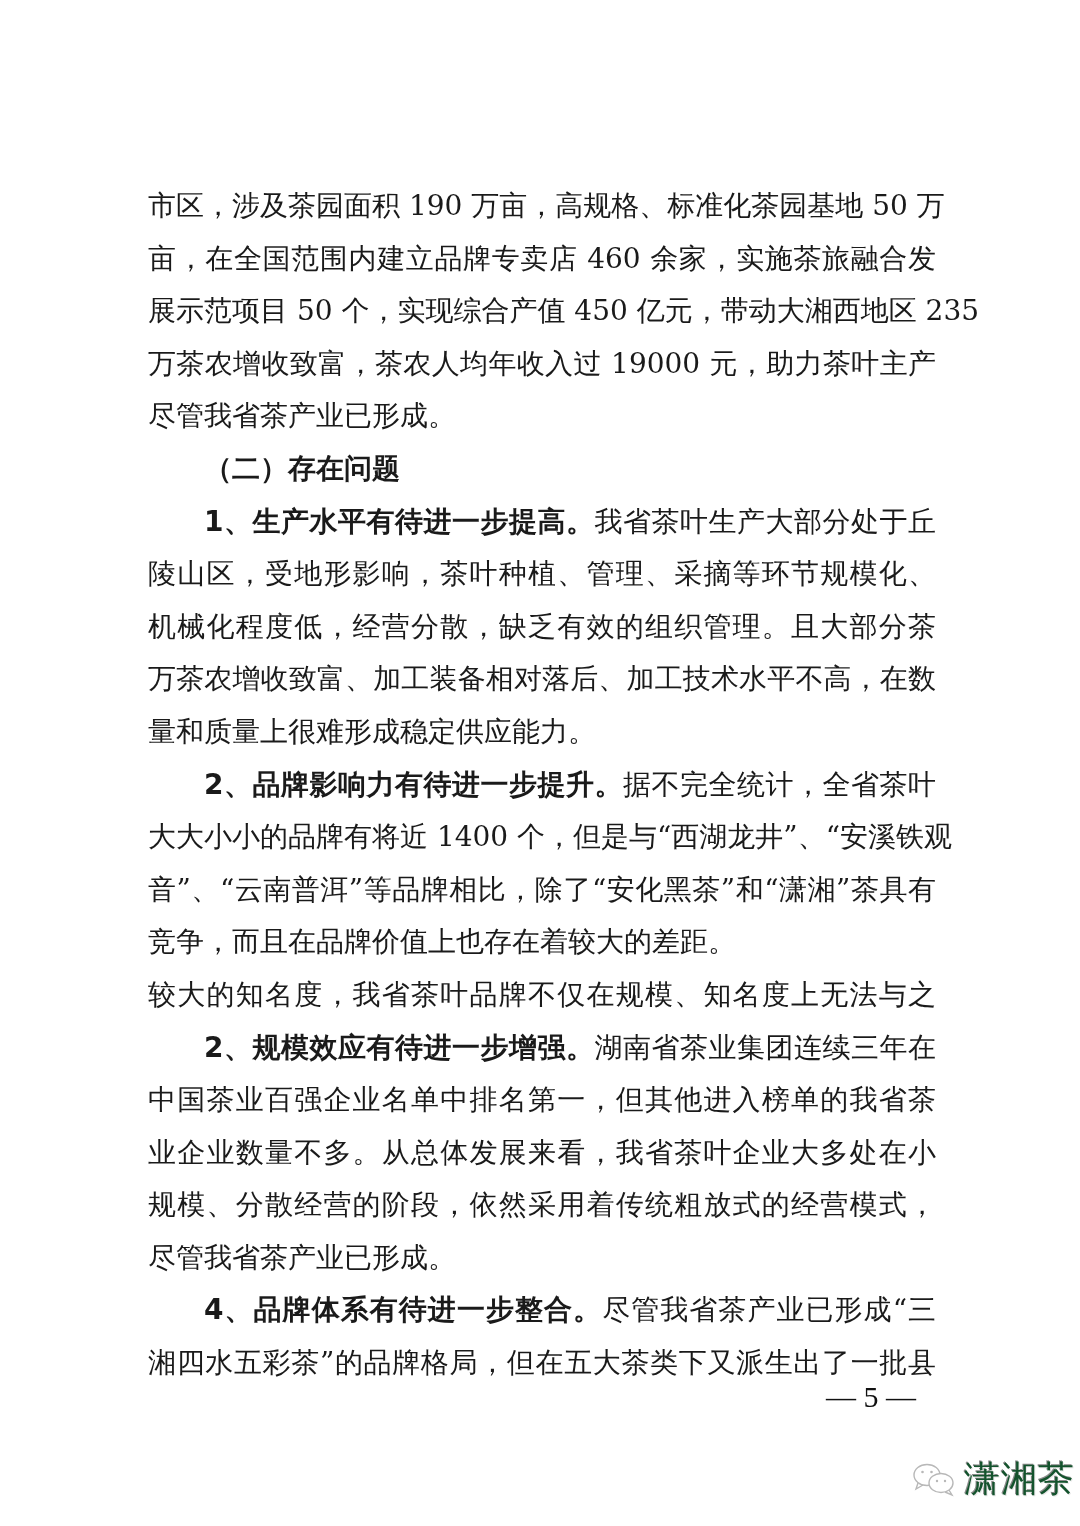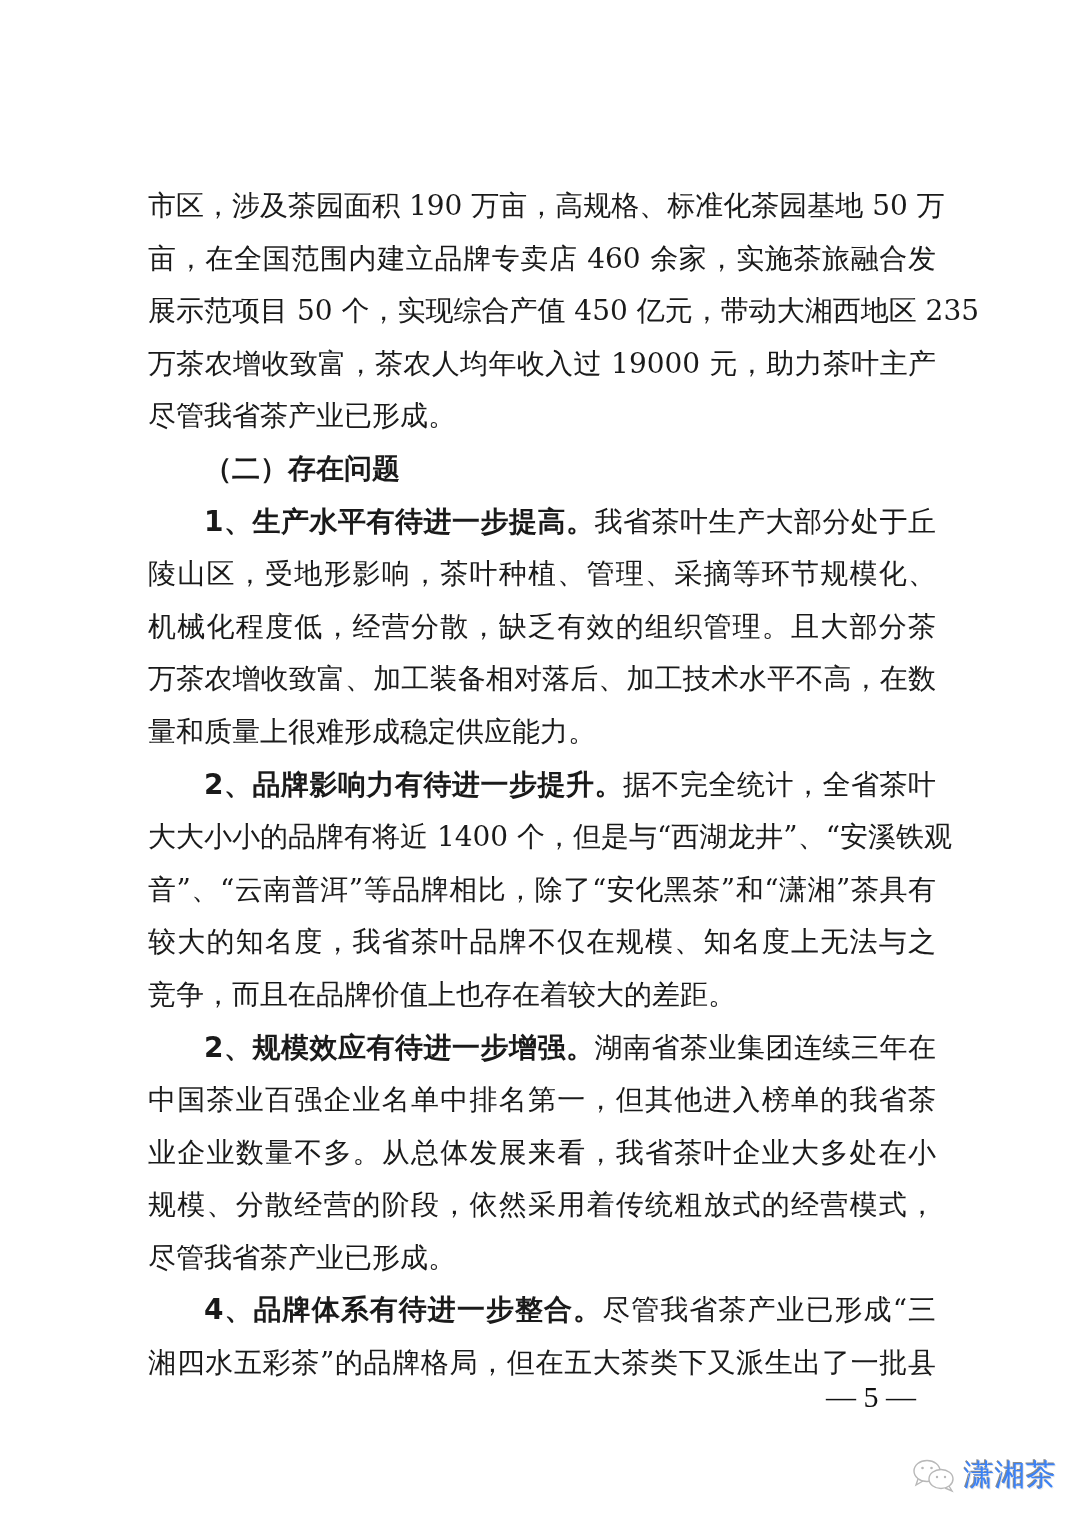--- a/index.html
+++ b/index.html
@@ -66,23 +66,23 @@
     top: 1455px;
     display: flex;
     align-items: center;
     gap: 6px;
     color: #a8a8a8;
   }
   .watermark svg {
     display: block;
   }
   .watermark-text {
-    font-size: 30px;
+    font-size: 36px;
     font-family: "DejaVu Sans", "Liberation Sans", sans-serif;
-    color: #3b82f6;
+    color: #14532d;
     text-shadow: 1px 1px 0 #e8e8e8, -1px -1px 0 #8a8a8a;
     letter-spacing: 1px;
   }
 </style>
 </head>
 <body>
 
 <div class="page">
 
   <div class="body-text">
@@ -106,22 +106,22 @@
       <div class="line">万茶农增收致富、加工装备相对落后、加工技术水平不高，在数</div>
       <div class="line last">量和质量上很难形成稳定供应能力。</div>
     </div>
 
     <div>
       <div class="line indent">
         <span class="bold-lead">2、品牌影响力有待进一步提升。</span><span>据不完全统计，全省茶叶</span>
       </div>
       <div class="line">大大小小的品牌有将近 1400 个，但是与“西湖龙井”、“安溪铁观</div>
       <div class="line">音”、“云南普洱”等品牌相比，除了“安化黑茶”和“潇湘”茶具有</div>
+      <div class="line last">竞争，而且在品牌价值上也存在着较大的差距。</div>
       <div class="line">较大的知名度，我省茶叶品牌不仅在规模、知名度上无法与之</div>
-      <div class="line last">竞争，而且在品牌价值上也存在着较大的差距。</div>
     </div>
 
     <div>
       <div class="line indent">
         <span class="bold-lead">2、规模效应有待进一步增强。</span><span>湖南省茶业集团连续三年在</span>
       </div>
       <div class="line">中国茶业百强企业名单中排名第一，但其他进入榜单的我省茶</div>
       <div class="line">业企业数量不多。从总体发展来看，我省茶叶企业大多处在小</div>
       <div class="line">规模、分散经营的阶段，依然采用着传统粗放式的经营模式，</div>
       <div class="line last">尽管我省茶产业已形成。</div>

